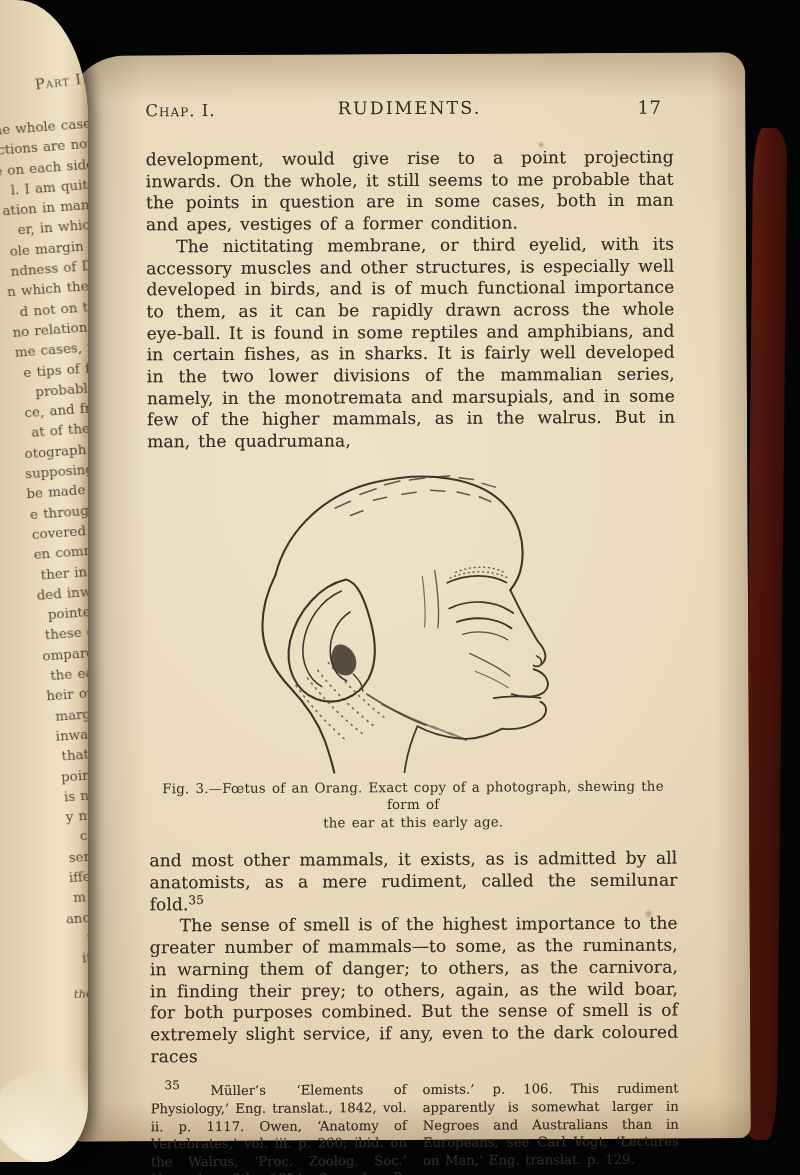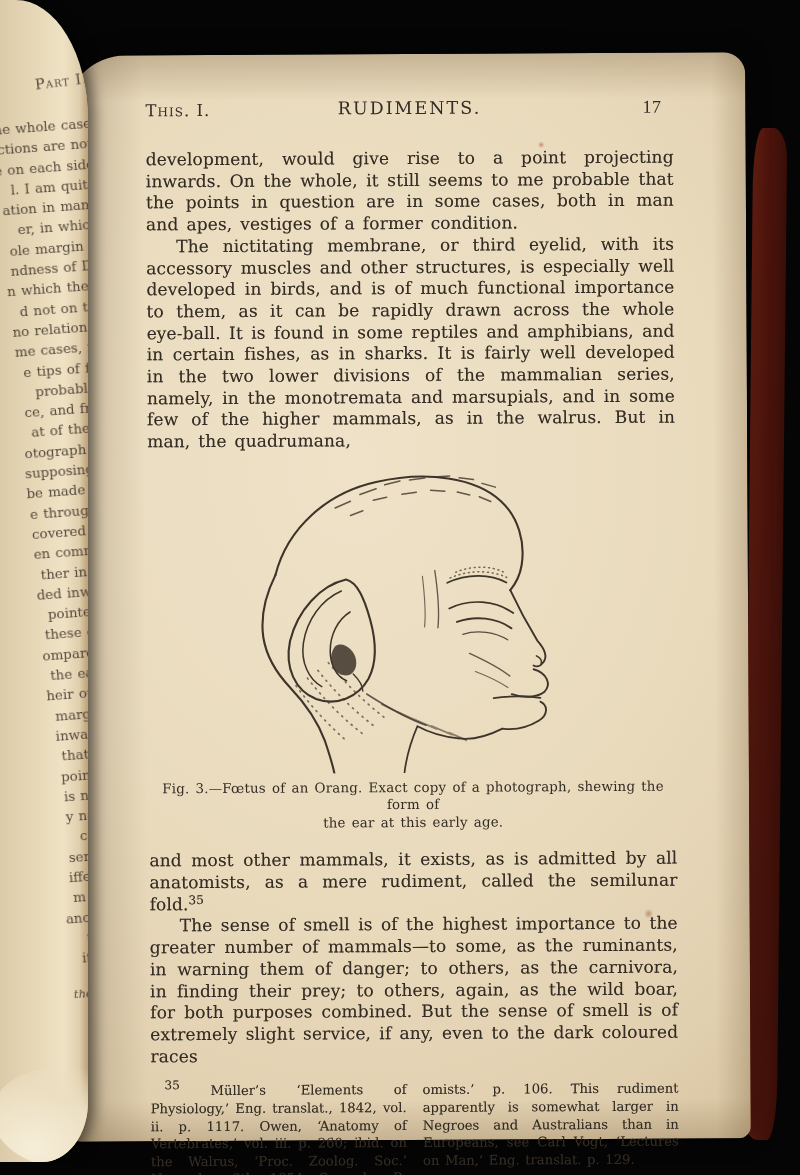--- a/index.html
+++ b/index.html
@@ -37,21 +37,21 @@
   .page-inner{
     position:absolute;left:80px;top:44px;width:528px;
   }
 
   .page-header{
     position:relative;height:24px;
     font-size:16.5px;letter-spacing:.5px;
   }
   .chapter{position:absolute;left:0;top:2px;font-variant:small-caps;letter-spacing:1px;}
   .running-title{position:absolute;left:0;right:0;top:0;text-align:center;font-size:17.5px;letter-spacing:2px;}
-  .page-number{position:absolute;right:12px;top:0;font-size:18px;font-family:Liberation Serif, serif;}
+  .page-number{position:absolute;right:12px;top:0;font-size:18px;}
 
   .body-text{margin-top:26px;font-size:17px;line-height:21.7px;}
   .body-text p{
     margin:0;text-align:justify;
     word-spacing:2.4px;letter-spacing:.15px;
     text-shadow:0 0 .5px rgba(62,52,40,.45);
   }
   .indent{text-indent:30px;}
   sup.fn-ref{font-size:12px;line-height:0;vertical-align:6px;letter-spacing:0;}
 
@@ -165,21 +165,21 @@
     <div class="left-footnote">the Emotions’</div>
   </div>
 </div>
 
 <div class="main-page">
   <div class="stain a"></div>
   <div class="stain b"></div>
 
   <div class="page-inner">
     <div class="page-header">
-      <span class="chapter">This. I.</span>
+      <span class="chapter">Chap. I.</span>
       <span class="running-title">RUDIMENTS.</span>
       <span class="page-number">17</span>
     </div>
 
     <div class="body-text">
       <p>development, would give rise to a point projecting inwards. On the whole, it still seems to me probable that the points in question are in some cases, both in man and apes, vestiges of a former condition.</p>
       <p class="indent">The nictitating membrane, or third eyelid, with its accessory muscles and other structures, is especially well developed in birds, and is of much functional importance to them, as it can be rapidly drawn across the whole eye-ball. It is found in some reptiles and amphibians, and in certain fishes, as in sharks. It is fairly well developed in the two lower divisions of the mammalian series, namely, in the monotremata and marsupials, and in some few of the higher mammals, as in the walrus. But in man, the quadrumana,</p>
     </div>
 
     <div class="figure-block">

